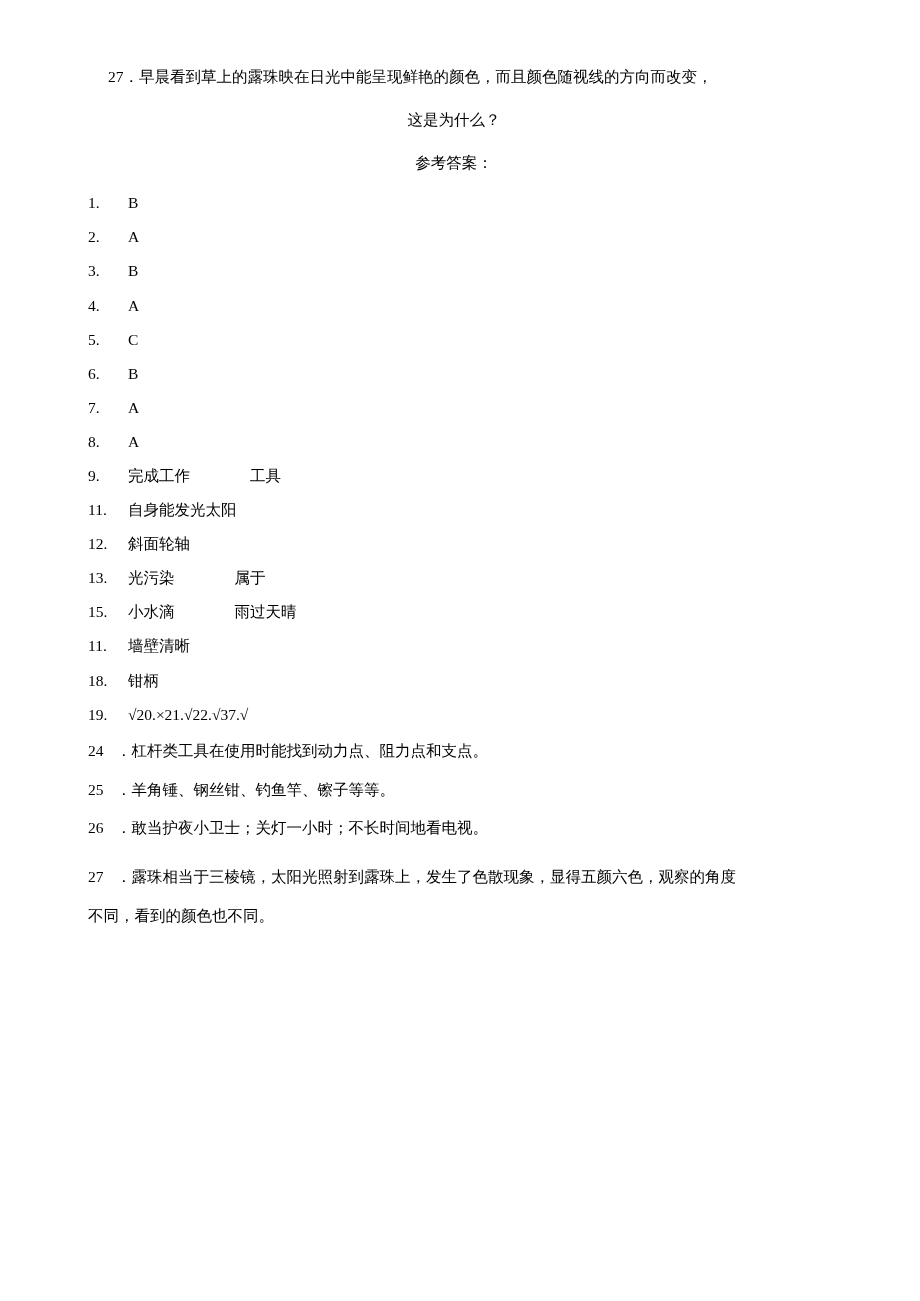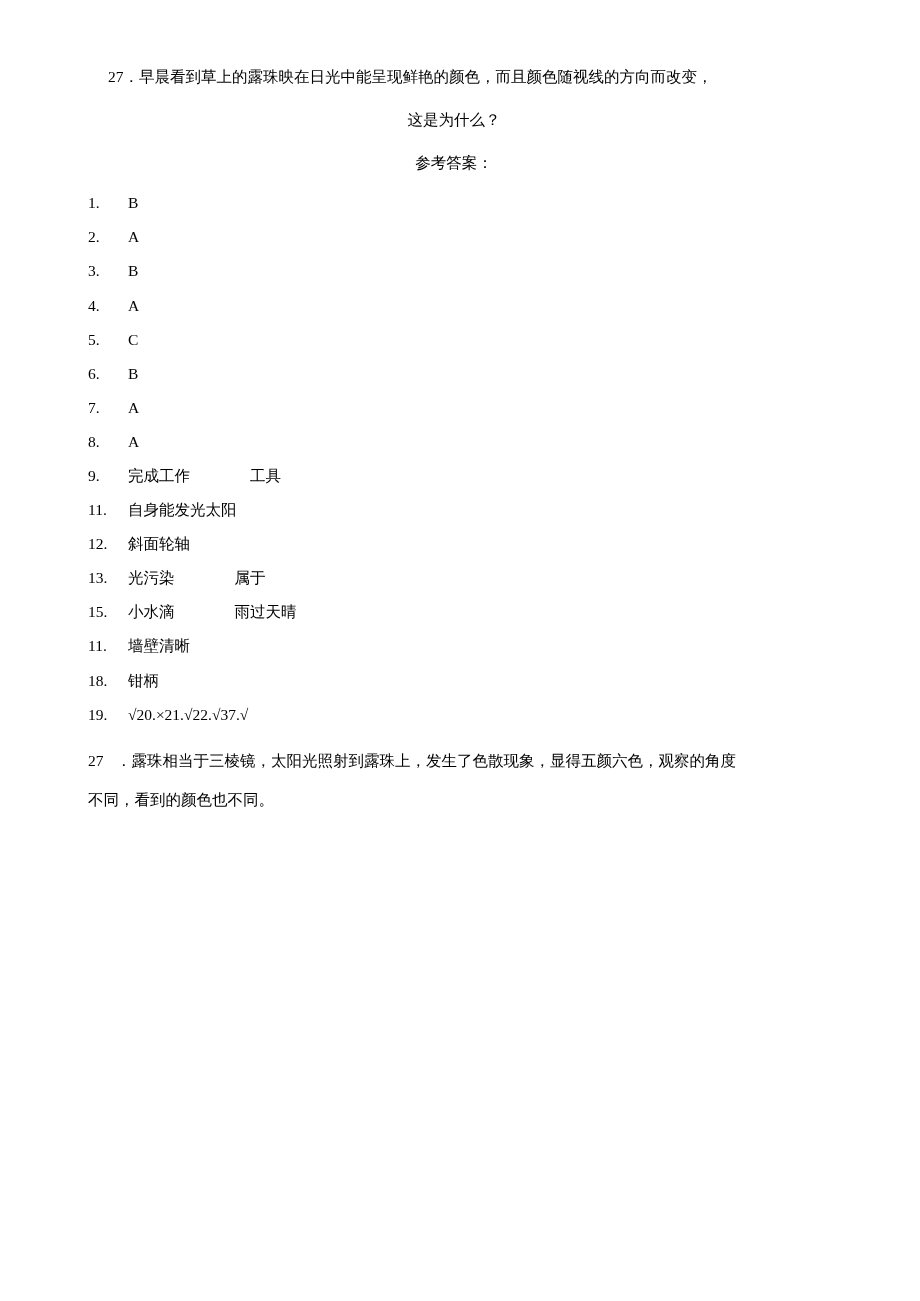--- a/index.html
+++ b/index.html
@@ -148,20 +148,34 @@
       <div class="answer-row">
         <span class="answer-num">18.</span>
         <span class="answer-text">钳柄</span>
       </div>
       <div class="answer-row">
         <span class="answer-num">19.</span>
         <span class="answer-text">√20.×21.√22.√37.√</span>
       </div>
     </div>
 
+  <div id="explanations-container">
+      <div class="explain-row">
+        <span class="explain-num">24</span>
+        <span class="explain-text">．杠杆类工具在使用时能找到动力点、阻力点和支点。</span>
+      </div>
+      <div class="explain-row">
+        <span class="explain-num">25</span>
+        <span class="explain-text">．羊角锤、钢丝钳、钓鱼竿、镲子等等。</span>
+      </div>
+      <div class="explain-row">
+        <span class="explain-num">26</span>
+        <span class="explain-text">．敢当护夜小卫士；关灯一小时；不长时间地看电视。</span>
+      </div>
+    </div>
 
   <div class="spacer"></div>
 
   <div class="explain-row">
     <span class="explain-num">27</span>
     <span class="explain-text">．露珠相当于三棱镜，太阳光照射到露珠上，发生了色散现象，显得五颜六色，观察的角度</span>
   </div>
   <div class="wrap-text">不同，看到的颜色也不同。</div>
 
 </div>

